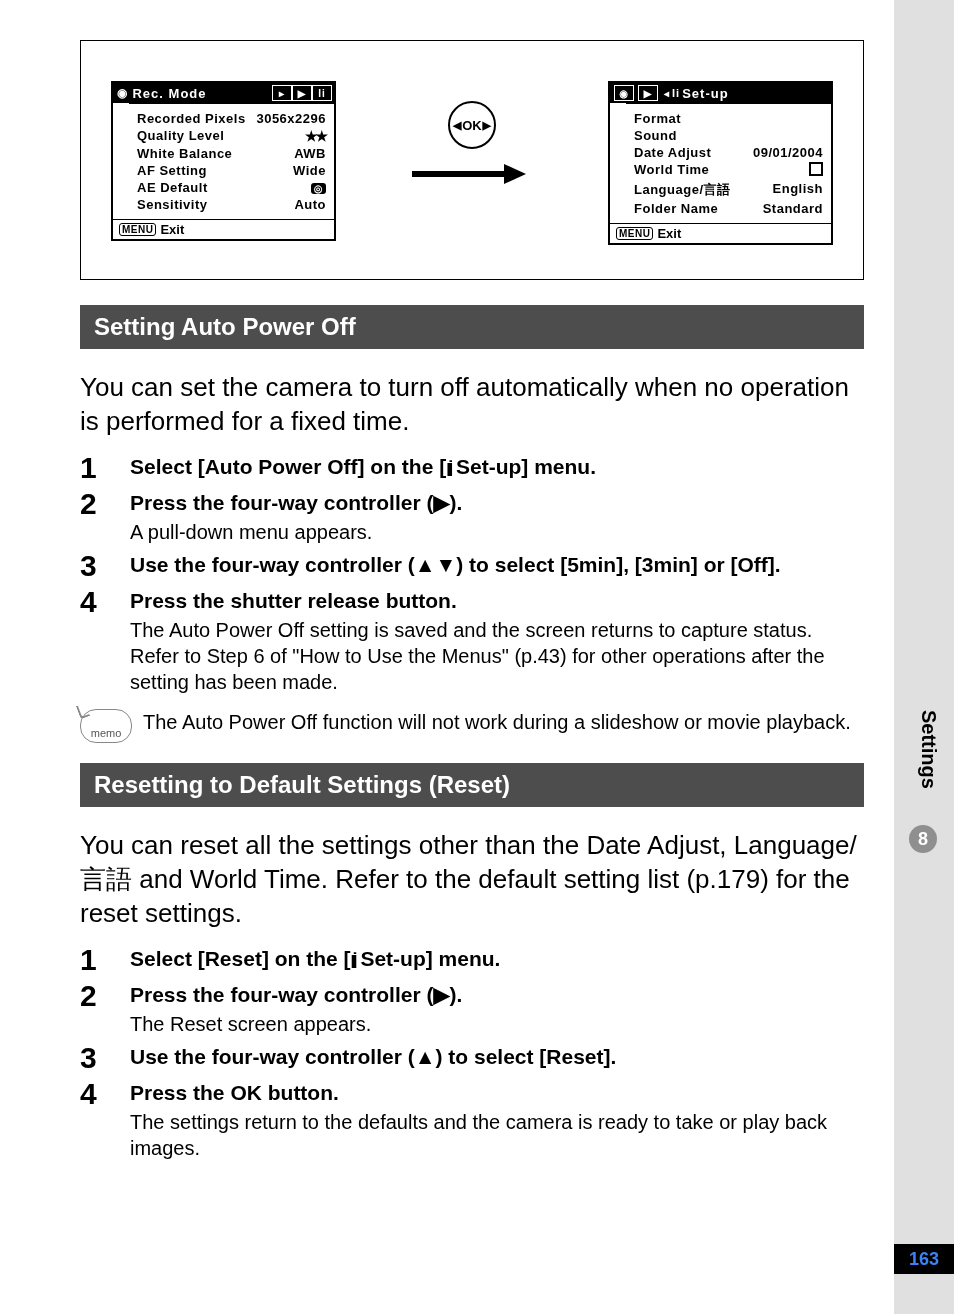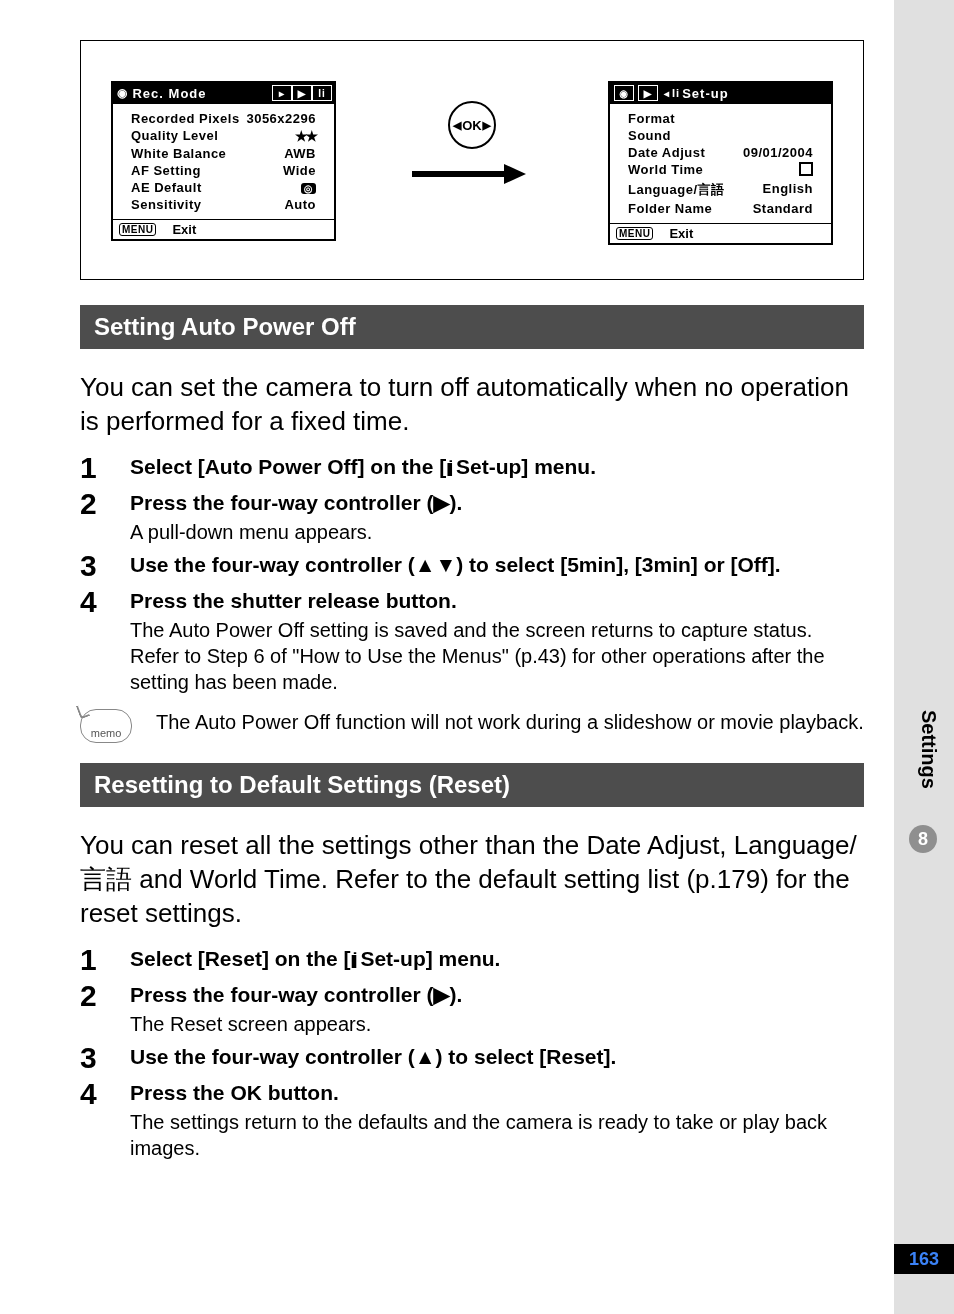--- a/index.html
+++ b/index.html
@@ -95,35 +95,36 @@
   .tab-box {
     width: 20px;
     height: 16px;
     border: 1px solid #fff;
     display: flex;
     align-items: center;
     justify-content: center;
     font-size: 10px;
   }
   .lcd-body {
-    padding: 6px 18px;
+    padding: 6px 8px;
     border-top: 1px solid #000;
+    margin-left: 16px;
   }
   .lcd-row {
     display: flex;
     justify-content: space-between;
     padding: 1px 0;
     letter-spacing: 0.5px;
   }
   .lcd-footer {
     border-top: 1px solid #000;
     padding: 2px 6px;
     display: flex;
     align-items: center;
-    gap: 16px;
+    gap: 4px;
   }
   .menu-badge {
     border: 1px solid #000;
     border-radius: 3px;
     padding: 0 2px;
     font-size: 10px;
     font-weight: bold;
     letter-spacing: 0.5px;
   }
   .arrow-block {
@@ -210,21 +211,21 @@
     font-weight: bold;
     line-height: 1.35;
   }
   .step-desc {
     font-size: 20px;
     line-height: 1.3;
     margin-top: 2px;
   }
   .memo-row {
     display: flex;
-    gap: 24px;
+    gap: 11px;
     margin: 14px 0 20px 0;
     align-items: flex-start;
   }
   .memo-icon {
     width: 52px;
     height: 34px;
     border: 1px solid #888;
     border-radius: 16px;
     font-size: 11px;
     color: #555;

